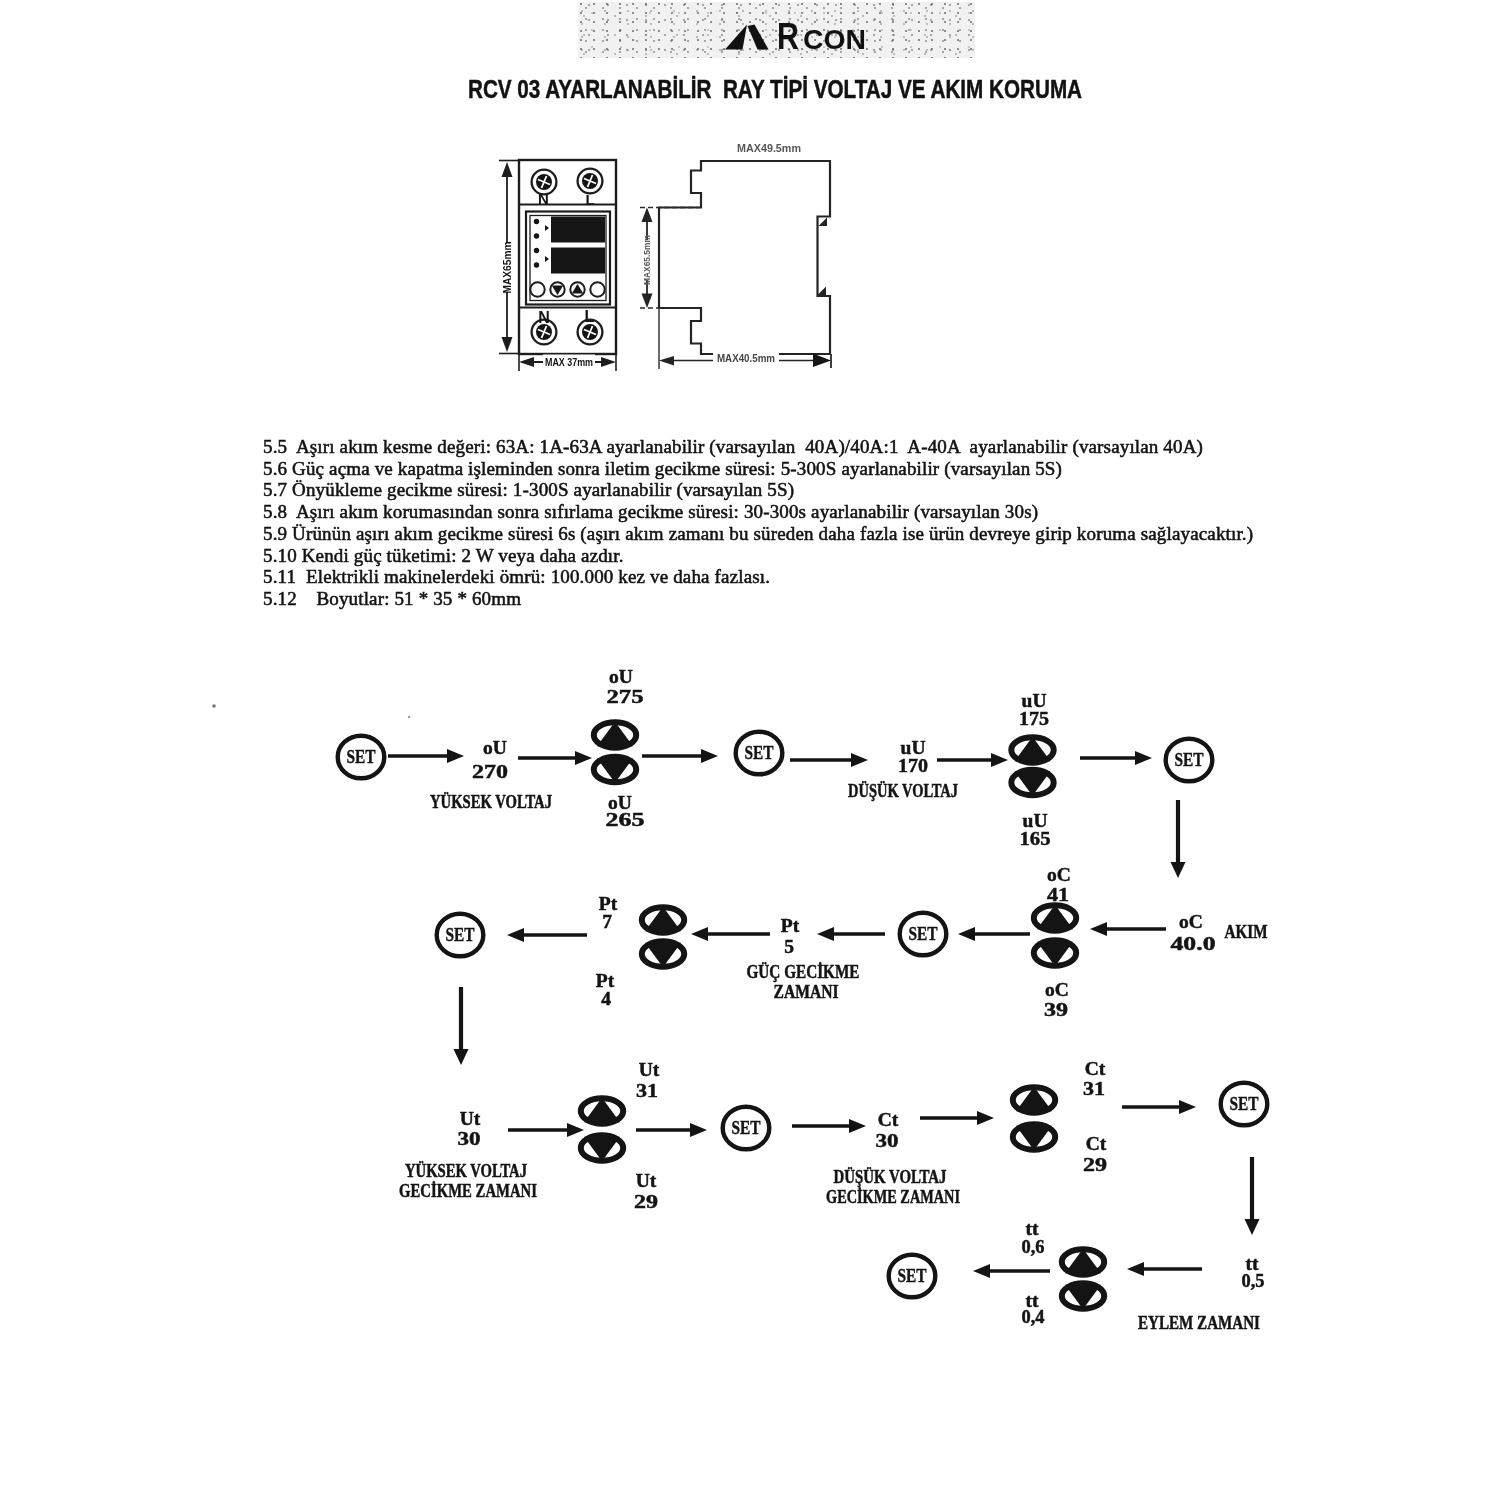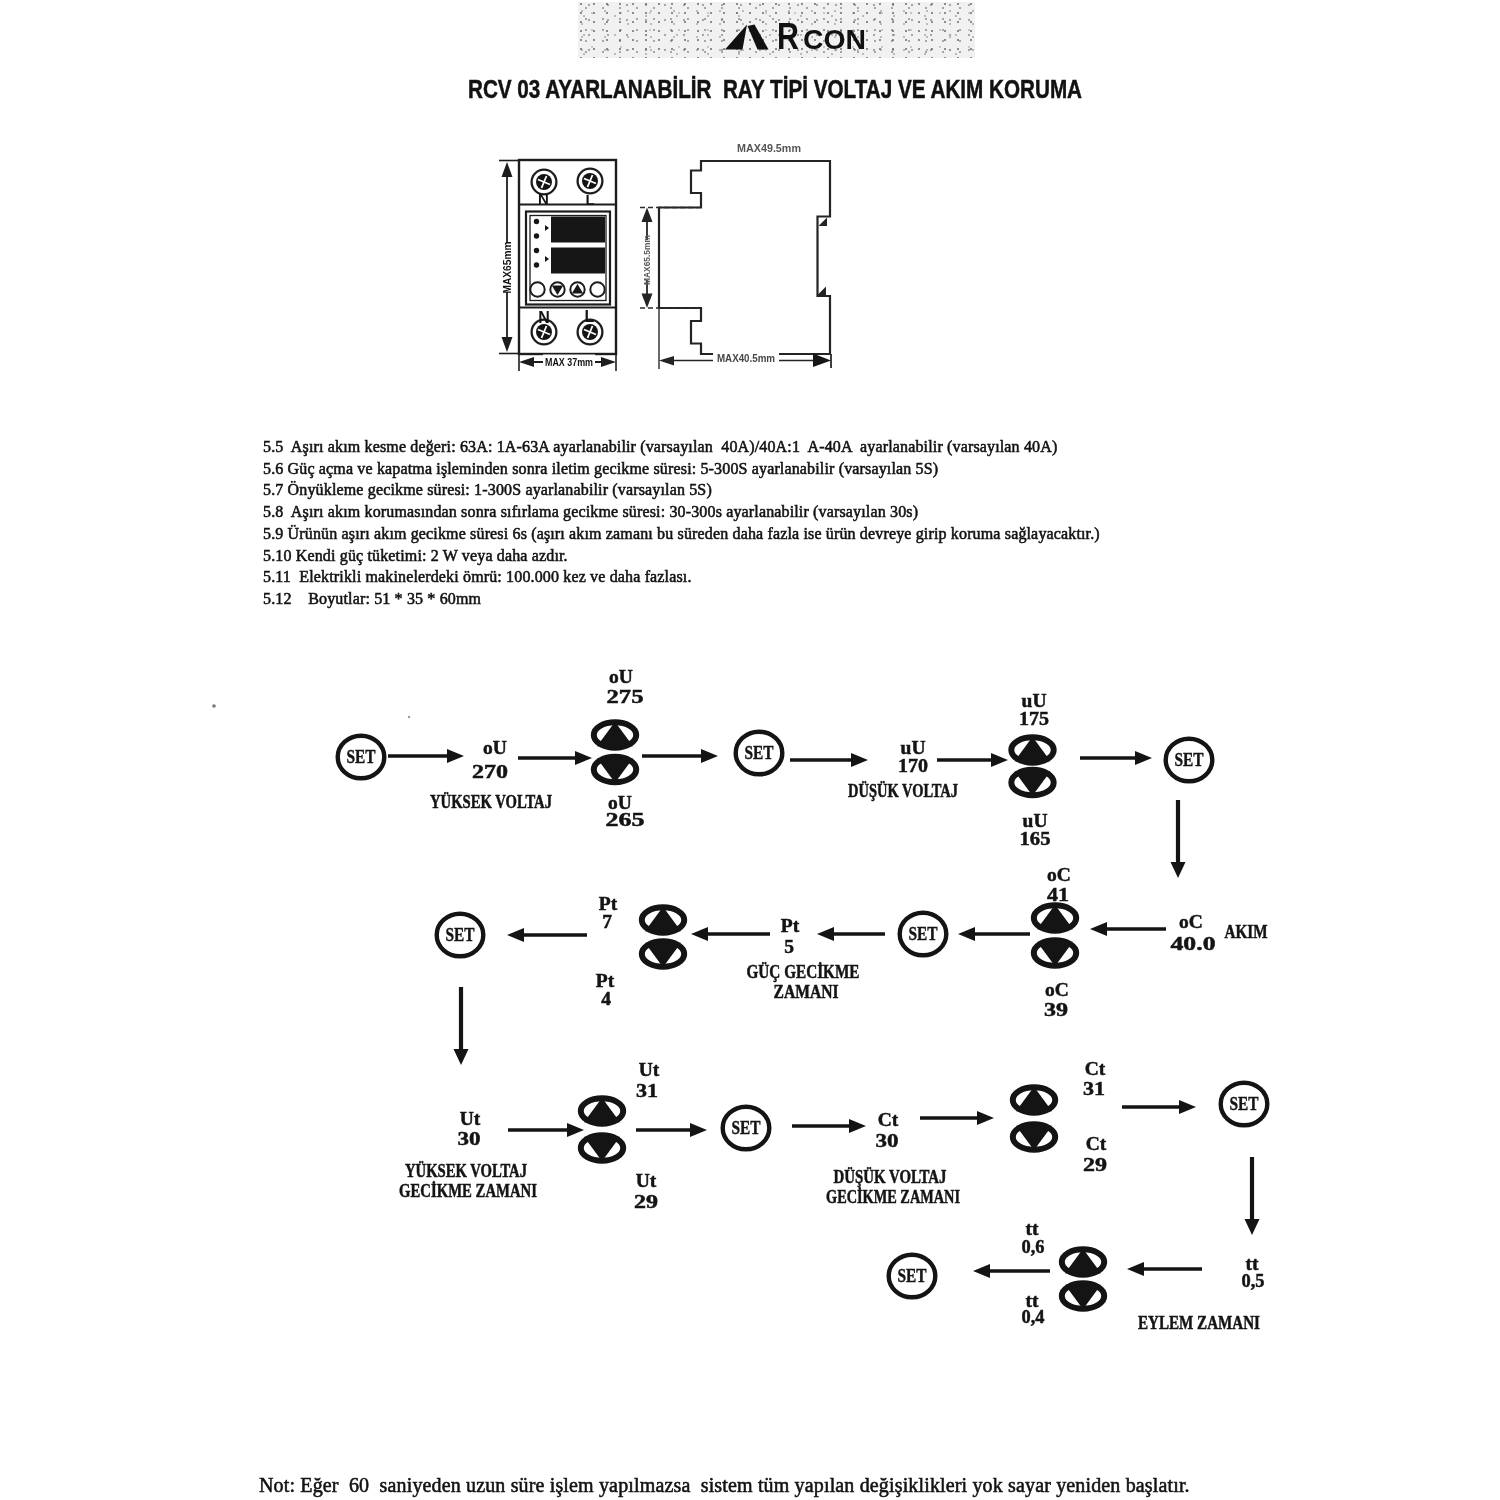--- a/index.html
+++ b/index.html
@@ -8,21 +8,21 @@
   radial-gradient(circle at 3px 2px, rgba(75,75,75,.6) 0.9px, transparent 1.5px),
   radial-gradient(circle at 8px 6px, rgba(105,105,105,.55) 0.9px, transparent 1.5px),
   radial-gradient(circle at 4px 9px, rgba(135,135,135,.5) 0.9px, transparent 1.5px),
   radial-gradient(circle at 11px 3px, rgba(95,95,95,.5) 1px, transparent 1.6px),
   radial-gradient(circle at 14px 11px, rgba(150,150,150,.45) 0.9px, transparent 1.4px),
   radial-gradient(circle at 6px 14px, rgba(120,120,120,.45) 0.9px, transparent 1.5px);
  background-size:13px 9px,17px 11px,23px 13px,19px 15px,29px 17px,31px 19px;}
 #title{position:absolute;left:375px;top:74px;width:800px;text-align:center;
   font-family:"Liberation Sans",sans-serif;font-weight:bold;font-size:26.5px;
   letter-spacing:0px;white-space:pre;color:#121212;-webkit-text-stroke:0.5px #121212;transform:scaleX(0.78);transform-origin:50% 50%;}
-#list{position:absolute;left:263px;top:436px;font-size:16px;letter-spacing:0.15px;line-height:21.7px;
+#list{position:absolute;left:263px;top:436px;font-size:19px;letter-spacing:0.15px;line-height:21.7px;
   white-space:pre;color:#131313;-webkit-text-stroke:0.55px #131313;}
 #note{position:absolute;left:259px;top:1474px;font-size:20px;letter-spacing:0.15px;white-space:pre;
   color:#131313;-webkit-text-stroke:0.55px #131313;}
 </style></head>
 <body>
 <div id="page">
 <div id="noise"></div>
 <svg width="1500" height="1500" viewBox="0 0 1500 1500" style="position:absolute;left:0;top:0">
       <polygon points="725,49.5 747,24.5 742.5,49.5" fill="#111"></polygon>
       <polygon points="747.5,26 754.5,24.5 768.5,49.5 757.5,49.5" fill="#111"></polygon>
@@ -239,13 +239,12 @@
       <text x="1032" y="1307.2" text-anchor="middle" font-family="Liberation Serif" font-weight="bold" font-size="19.5" stroke="#141414" stroke-width="0.5" fill="#141414">tt</text>
       <text x="1033" y="1323.2" text-anchor="middle" font-family="Liberation Serif" font-weight="bold" font-size="19.5" textLength="23" lengthAdjust="spacingAndGlyphs" stroke="#141414" stroke-width="0.5" fill="#141414">0,4</text>
       <line x1="1202.0" y1="1269.0" x2="1141.0" y2="1269.0" stroke="#141414" stroke-width="3.4"></line>
       <polygon points="1127.0,1269.0 1144.0,1262.0 1144.0,1276.0" fill="#141414"></polygon>
       <text x="1252" y="1270.2" text-anchor="middle" font-family="Liberation Serif" font-weight="bold" font-size="19.5" stroke="#141414" stroke-width="0.5" fill="#141414">tt</text>
       <text x="1253" y="1287.2" text-anchor="middle" font-family="Liberation Serif" font-weight="bold" font-size="19.5" textLength="23" lengthAdjust="spacingAndGlyphs" stroke="#141414" stroke-width="0.5" fill="#141414">0,5</text>
       <text x="1199" y="1328.7" text-anchor="middle" font-family="Liberation Serif" font-weight="bold" font-size="19.5" textLength="122" lengthAdjust="spacingAndGlyphs" stroke="#141414" stroke-width="0.5" fill="#141414">EYLEM ZAMANI</text>
     </svg>
 <div id="title">RCV 03 AYARLANABİLİR  RAY TİPİ VOLTAJ VE AKIM KORUMA</div>
 <div id="list">5.5  Aşırı akım kesme değeri: 63A: 1A-63A ayarlanabilir (varsayılan  40A)/40A:1  A-40A  ayarlanabilir (varsayılan 40A)<br>5.6 Güç açma ve kapatma işleminden sonra iletim gecikme süresi: 5-300S ayarlanabilir (varsayılan 5S)<br>5.7 Önyükleme gecikme süresi: 1-300S ayarlanabilir (varsayılan 5S)<br>5.8  Aşırı akım korumasından sonra sıfırlama gecikme süresi: 30-300s ayarlanabilir (varsayılan 30s)<br>5.9 Ürünün aşırı akım gecikme süresi 6s (aşırı akım zamanı bu süreden daha fazla ise ürün devreye girip koruma sağlayacaktır.)<br>5.10 Kendi güç tüketimi: 2 W veya daha azdır.<br>5.11  Elektrikli makinelerdeki ömrü: 100.000 kez ve daha fazlası.<br>5.12    Boyutlar: 51 * 35 * 60mm</div>
-<div id="note">Not: Eğer  60  saniyeden uzun süre işlem yapılmazsa  sistem tüm yapılan değişiklikleri yok sayar yeniden başlatır.</div>
 </div>
 </body></html>

